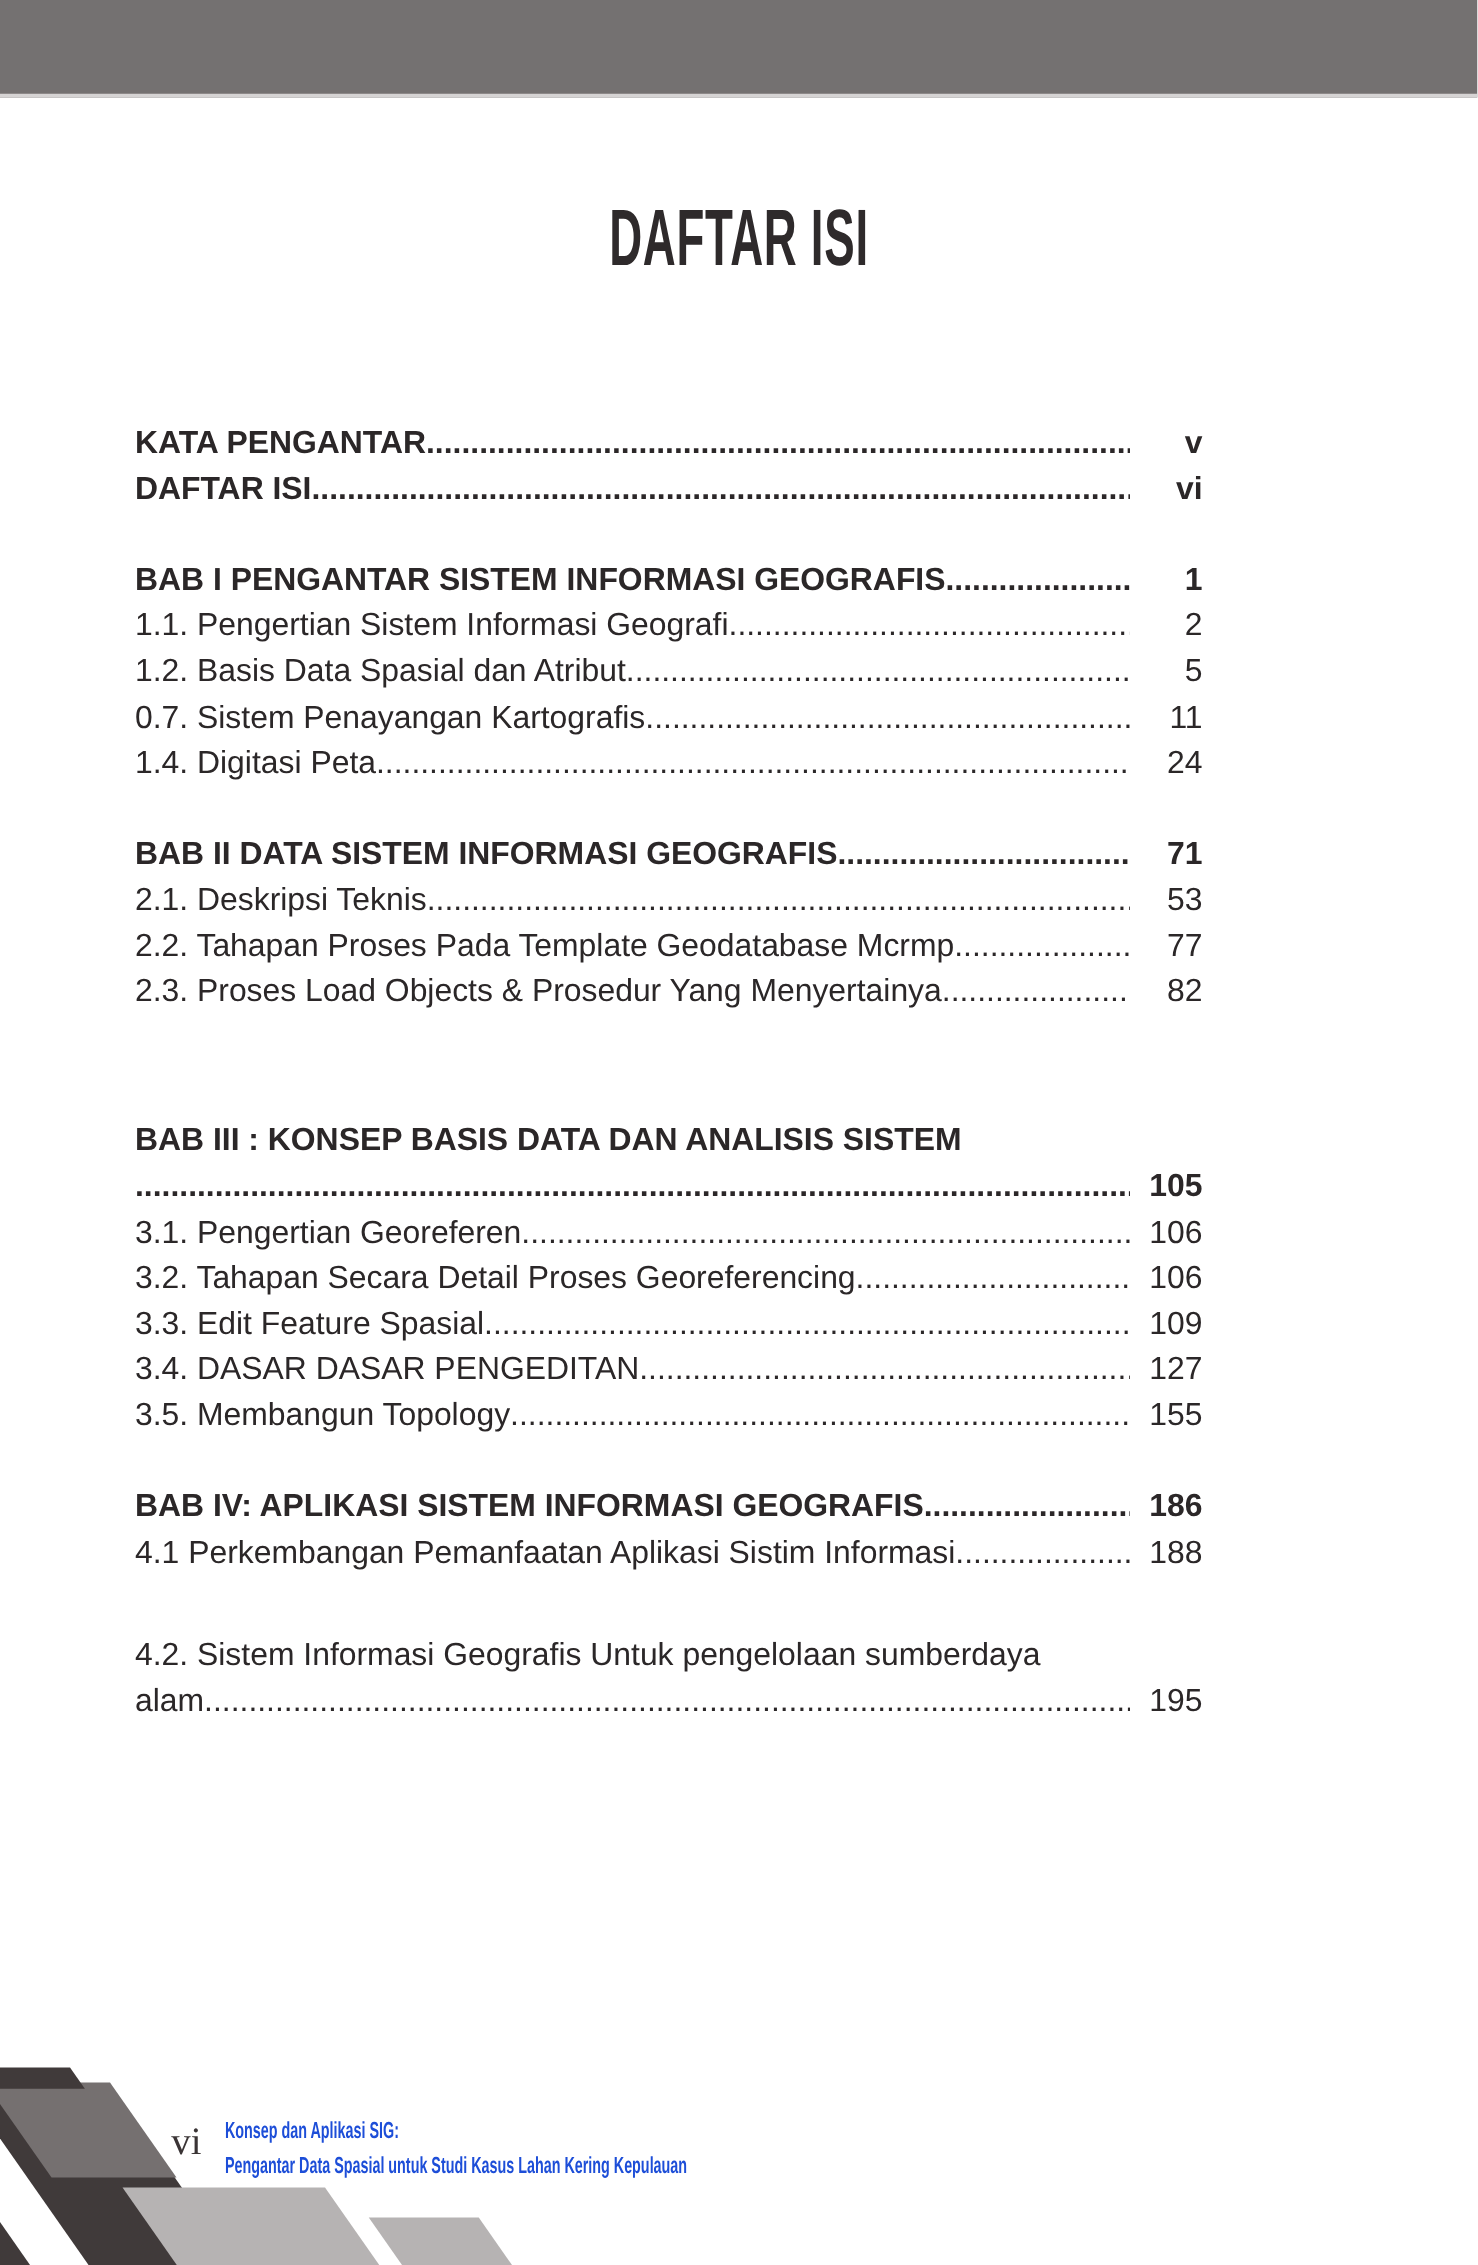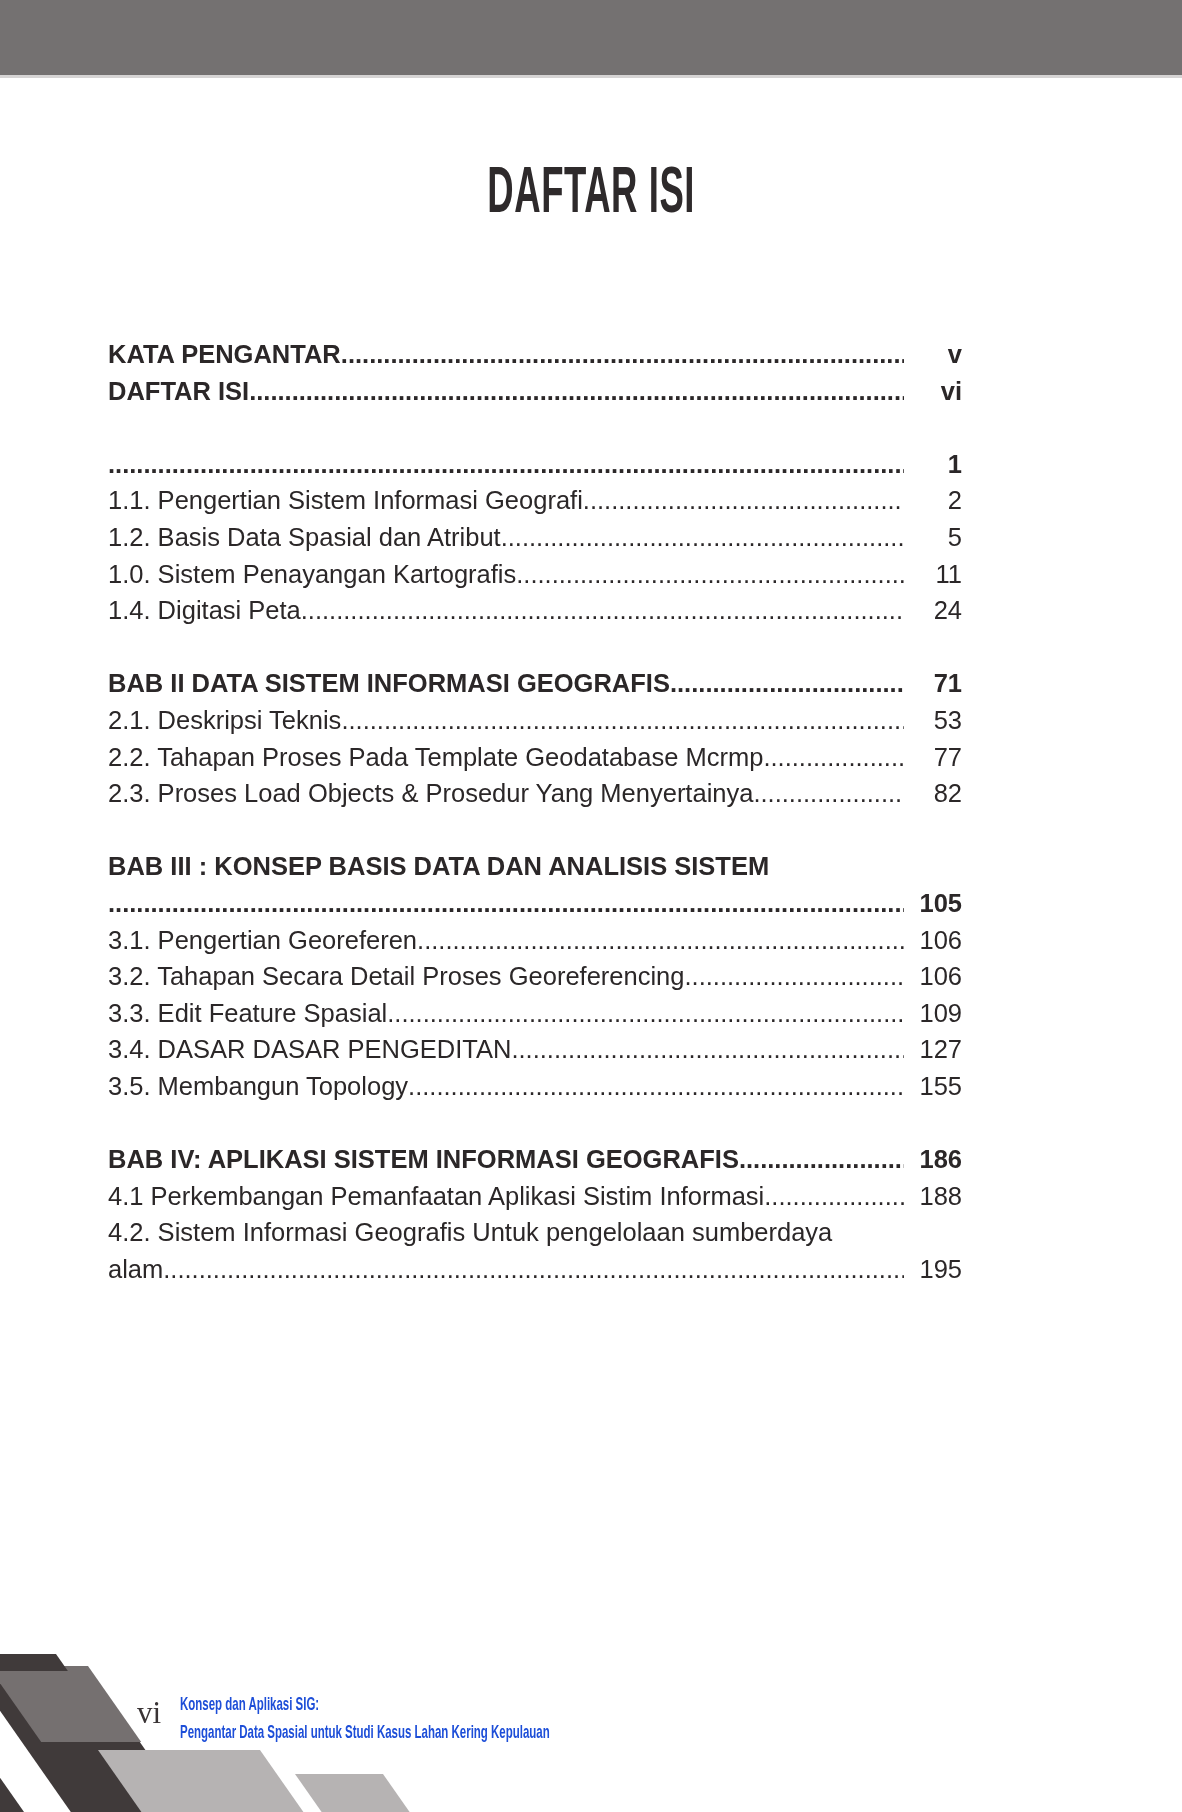--- a/index.html
+++ b/index.html
@@ -16,21 +16,21 @@
     transform:scaleX(0.57);transform-origin:center top;letter-spacing:1px;white-space:nowrap;
   }
   
   .toc{position:absolute;left:108px;top:336px;width:854px;font-size:25.5px;line-height:36.6px;}
   .row{display:flex;align-items:baseline;white-space:nowrap;}
   .row .lbl{flex:0 0 auto;}
   .row .dots{flex:1 1 auto;overflow:hidden;white-space:nowrap;}
   .row .pg{flex:0 0 auto;min-width:58px;text-align:right;}
   .row.b{font-weight:bold;}
   .gap{height:36.6px;}
-  .row.full .lbl{flex:1 1 auto;}
+  .row.full .lbl{flex:1 1 auto;margin-top:46px;}
   
   .footer-pagenum{
     position:absolute;left:137px;top:1697px;font-family:"Liberation Serif", serif;
     font-size:31px;color:#3a3435;line-height:1;
   }
   .footer-book{position:absolute;left:180px;top:1690px;color:#1d4ed8;}
   .footer-book .l{
     display:block;font-weight:bold;font-size:18.5px;line-height:28px;
     transform:scaleX(0.62);transform-origin:left center;white-space:nowrap;
   }
@@ -63,35 +63,36 @@
   </div>
   <div class="row b">
     <span class="lbl">DAFTAR ISI</span>
     <span class="dots">..............................................................................................................................................................................................................</span>
     <span class="pg">vi</span>
   </div>
 
   <div class="gap"></div>
 
   <div class="row b">
+    <span class="lbl">BAB I PENGANTAR SISTEM INFORMASI GEOGRAFIS</span>
     <span class="dots">..............................................................................................................................................................................................................</span>
     <span class="pg">1</span>
   </div>
   <div class="row">
     <span class="lbl">1.1. Pengertian Sistem Informasi Geografi</span>
     <span class="dots">..............................................................................................................................................................................................................</span>
     <span class="pg">2</span>
   </div>
   <div class="row">
     <span class="lbl">1.2. Basis Data Spasial dan Atribut</span>
     <span class="dots">..............................................................................................................................................................................................................</span>
     <span class="pg">5</span>
   </div>
   <div class="row">
-    <span class="lbl">1.0. Sistem Penayangan Kartografis</span>
+    <span class="lbl">0.7. Sistem Penayangan Kartografis</span>
     <span class="dots">..............................................................................................................................................................................................................</span>
     <span class="pg">11</span>
   </div>
   <div class="row">
     <span class="lbl">1.4. Digitasi Peta</span>
     <span class="dots">..............................................................................................................................................................................................................</span>
     <span class="pg">24</span>
   </div>
 
   <div class="gap"></div>

